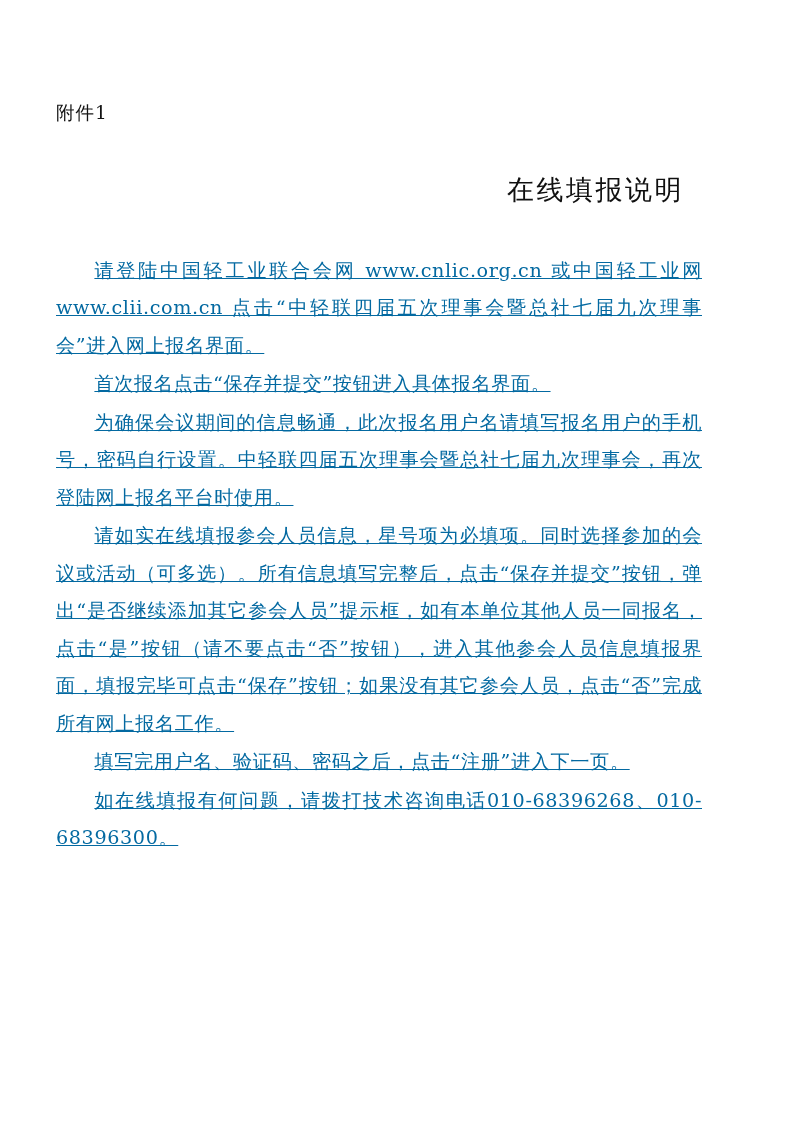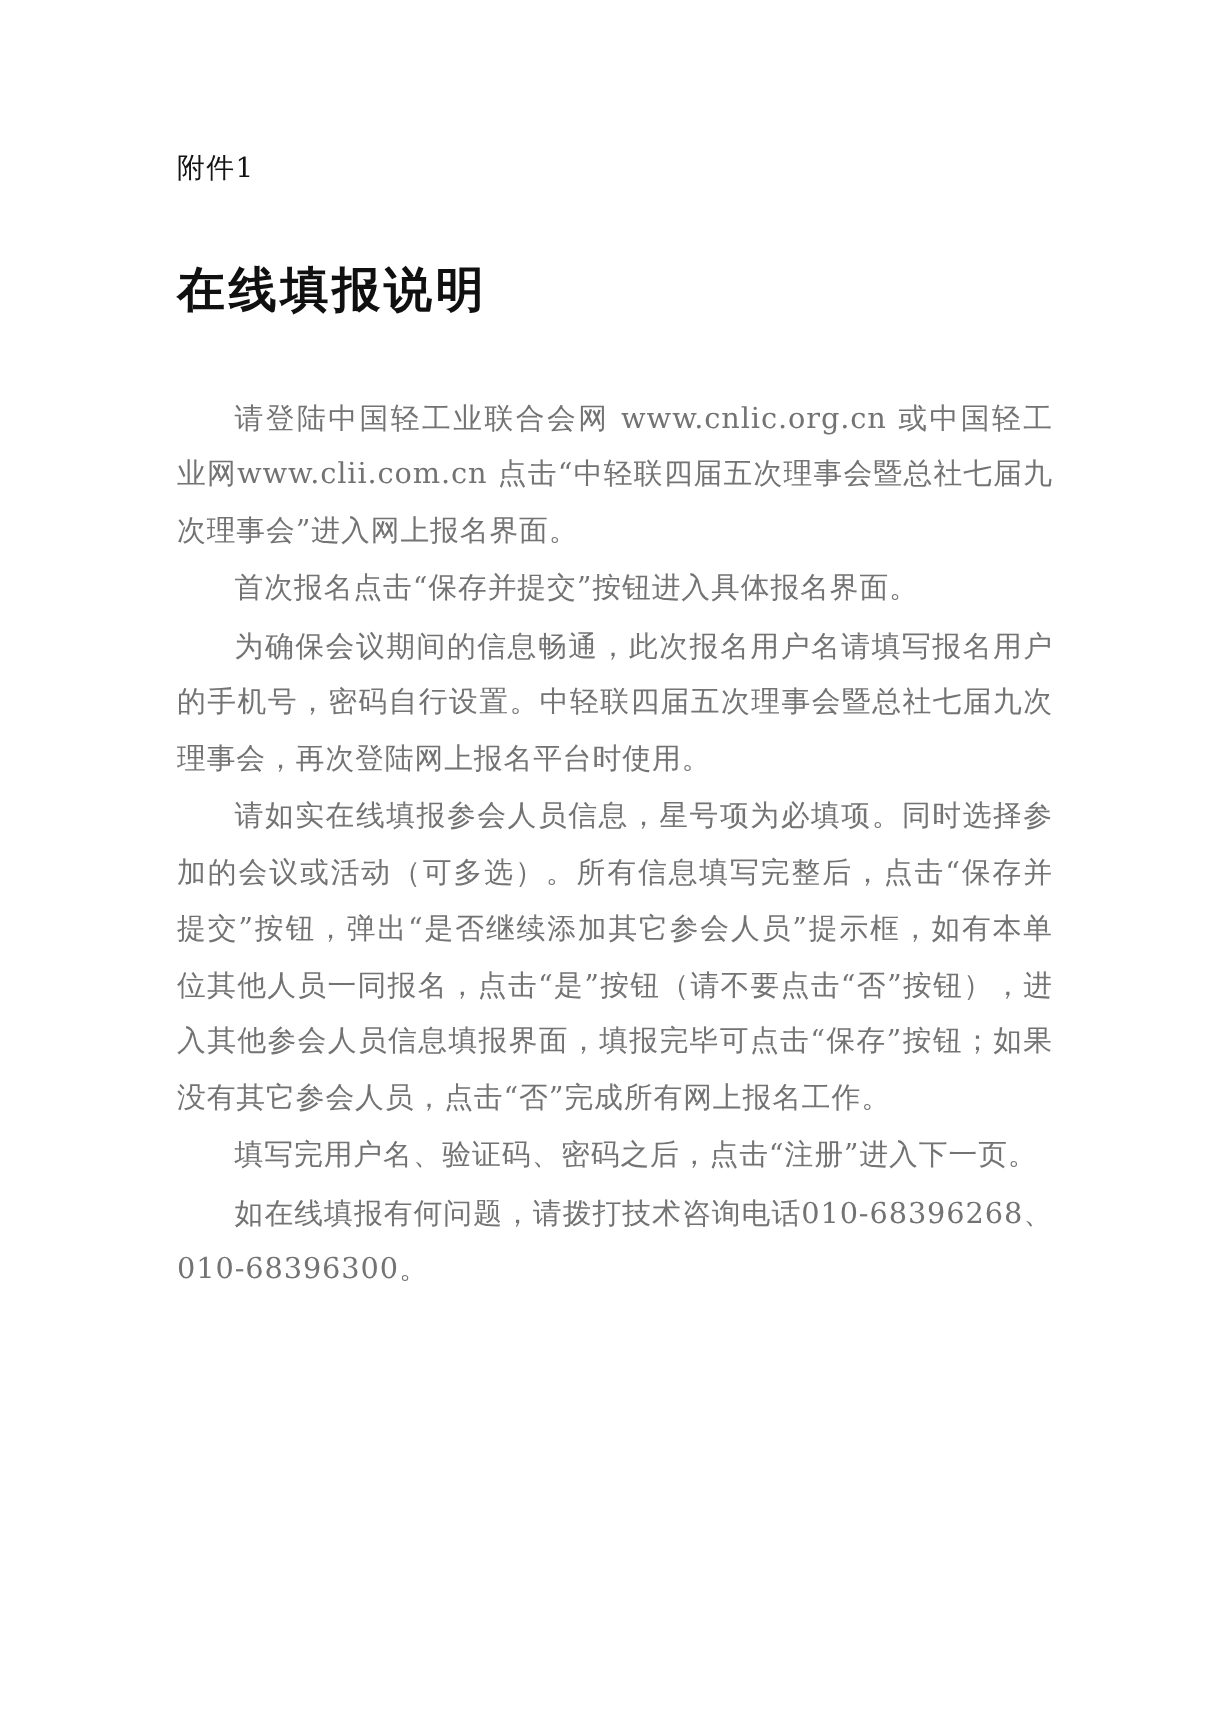--- a/index.html
+++ b/index.html
@@ -12,45 +12,46 @@
     background: #ffffff;
     font-family: "DejaVu Serif", "Liberation Serif", serif;
     color: #1a1a1a;
     overflow: hidden;
   }
   .page {
     position: relative;
     width: 807px;
     height: 1140px;
     box-sizing: border-box;
-    padding: 100px 105px 40px 118px;
+    padding: 100px 105px 40px 56px;
   }
   .attachment-label {
     font-size: 18.5px;
     letter-spacing: 1px;
     line-height: 1.4;
     margin: 0 0 46px 0;
     color: #141414;
   }
   .doc-title {
-    text-align: left;
-    font-size: 32px;
-    font-weight: bold;
+    text-align: right;
+    font-size: 27px;
+    font-weight: normal;
     letter-spacing: 2.5px;
     margin: 0 0 44px 0;
     color: #101010;
     padding-right: 18px;
   }
   .body-text {
     font-size: 19.2px;
     line-height: 37.5px;
     letter-spacing: 0.6px;
     text-align: justify;
     text-justify: inter-ideograph;
-    color: #737373;
+    color: #0369a1;
+    text-decoration: underline;
   }
   .para {
     margin: 0 0 1px 0;
     text-indent: 2em;
   }
   .para.tight {
     margin-bottom: 12px;
   }
 </style>
 </head>

